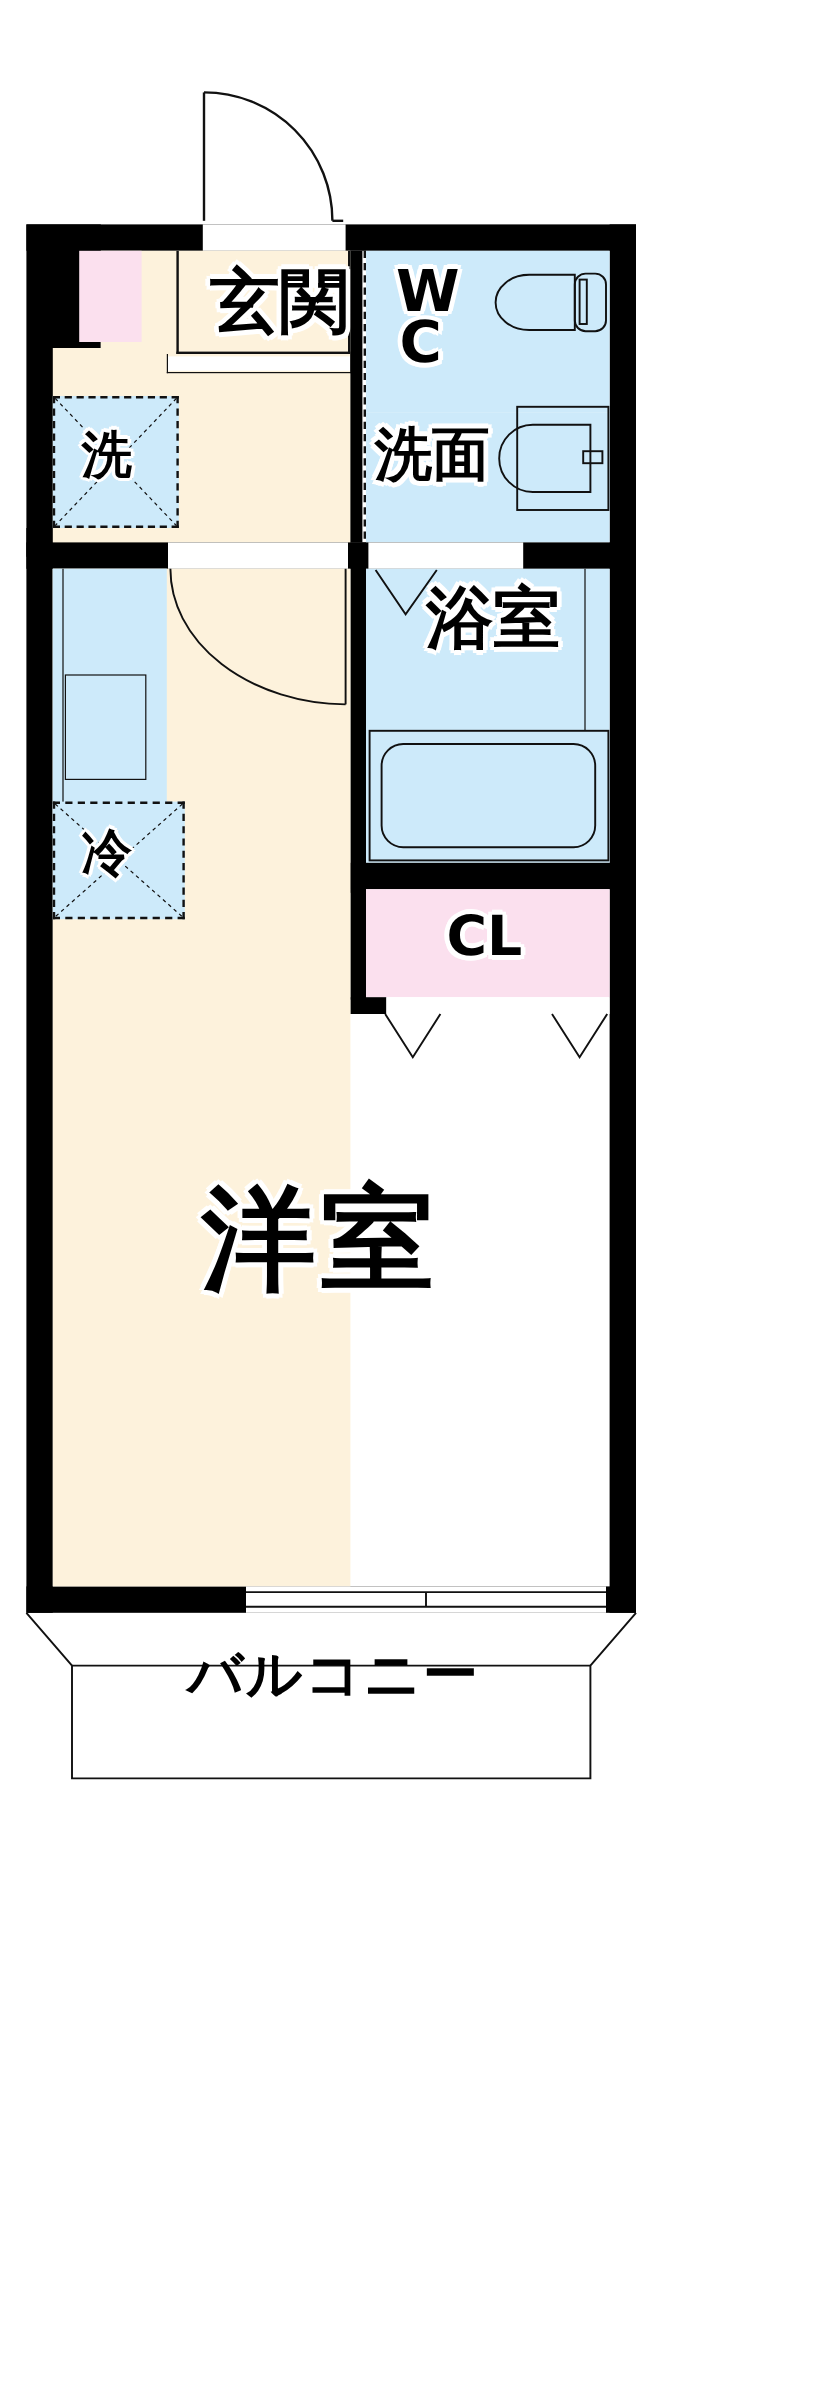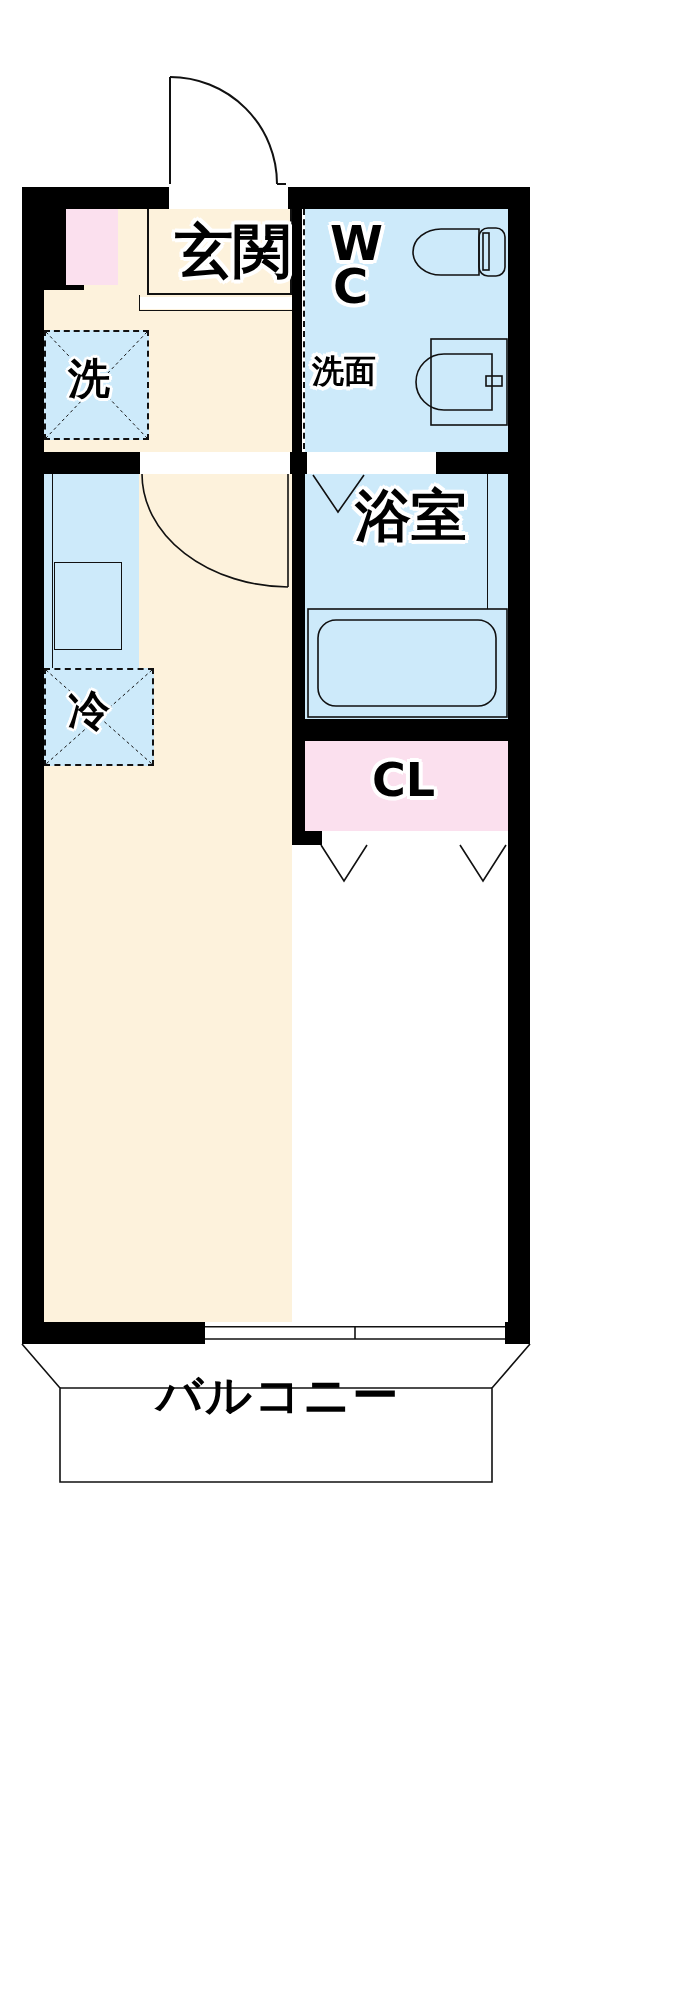--- a/index.html
+++ b/index.html
@@ -94,21 +94,21 @@
   <div class="abs" style="left:405px;top:227px;width:105px;height:50px;">
     <svg width="105" height="50" viewBox="0 0 105 50">
       <path class="stroke-thin" d="M8 25 A 28 23 0 0 1 36 2 L 74 2 L 74 48 L 36 48 A 28 23 0 0 1 8 25 Z"></path>
       <rect class="stroke-thin" x="74" y="1" width="26" height="48" rx="9"></rect>
       <rect class="stroke-thin" x="78" y="6" width="6" height="37"></rect>
     </svg>
   </div>
 
   <div class="abs room-wet" style="left:305px;top:344px;width:203px;height:108px;"></div>
 
-  <div class="lbl" style="left:312px;top:355px;font-size:32px;">洗面</div>
+  <div class="lbl" style="left:312px;top:355px;font-size:48px;">洗面</div>
 
   <div class="abs" style="left:430px;top:338px;width:78px;height:88px;">
     <svg width="78" height="88" viewBox="0 0 78 88">
       <rect class="stroke-thin" x="1" y="1" width="76" height="86"></rect>
       <path class="stroke-thin" d="M14 16 A 16 16 0 0 0 14 72 L 62 72 L 62 16 Z"></path>
       <rect class="stroke-thin" x="56" y="38" width="16" height="10"></rect>
     </svg>
   </div>
 
   <div class="abs wall" style="left:22px;top:452px;width:508px;height:22px;"></div>
@@ -179,20 +179,21 @@
   <div class="lbl thin" style="left:68px;top:358px;font-size:42px;">洗</div>
 
   <div class="abs appl" style="left:44px;top:668px;width:110px;height:98px;">
     <svg width="106" height="94" viewBox="0 0 106 94" style="position:absolute;left:0;top:0;">
       <line x1="0" y1="0" x2="106" y2="94" stroke="#111" stroke-width="1" stroke-dasharray="3 3"></line>
       <line x1="106" y1="0" x2="0" y2="94" stroke="#111" stroke-width="1" stroke-dasharray="3 3"></line>
     </svg>
   </div>
   <div class="lbl thin" style="left:68px;top:690px;font-size:42px;">冷</div>
 
+  <div class="lbl" style="left:168px;top:986px;font-size:95px;letter-spacing:4px;">洋室</div>
 
   <div class="abs white" style="left:205px;top:1322px;width:300px;height:22px;"></div>
   <div class="abs" style="left:205px;top:1326px;width:300px;height:14px;">
     <svg width="300" height="14" viewBox="0 0 300 14">
       <line class="stroke-thin" x1="0" y1="0.8" x2="300" y2="0.8"></line>
       <line class="stroke-thin" x1="0" y1="13" x2="300" y2="13"></line>
       <line class="stroke-thin" x1="150" y1="0.8" x2="150" y2="13"></line>
     </svg>
   </div>
 

